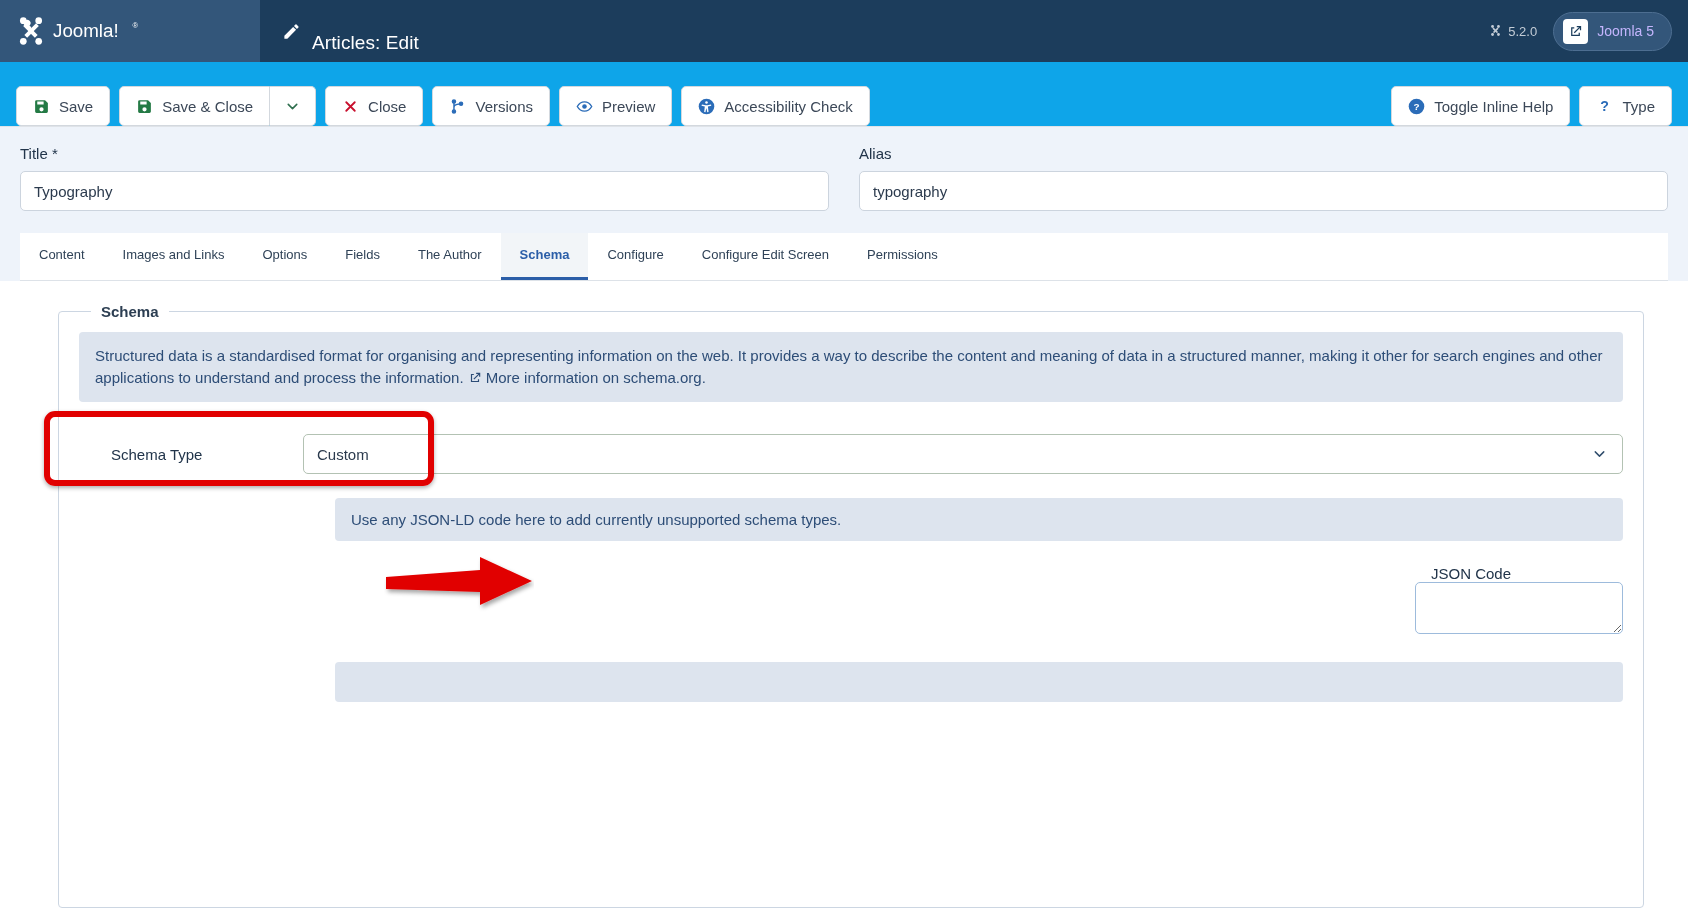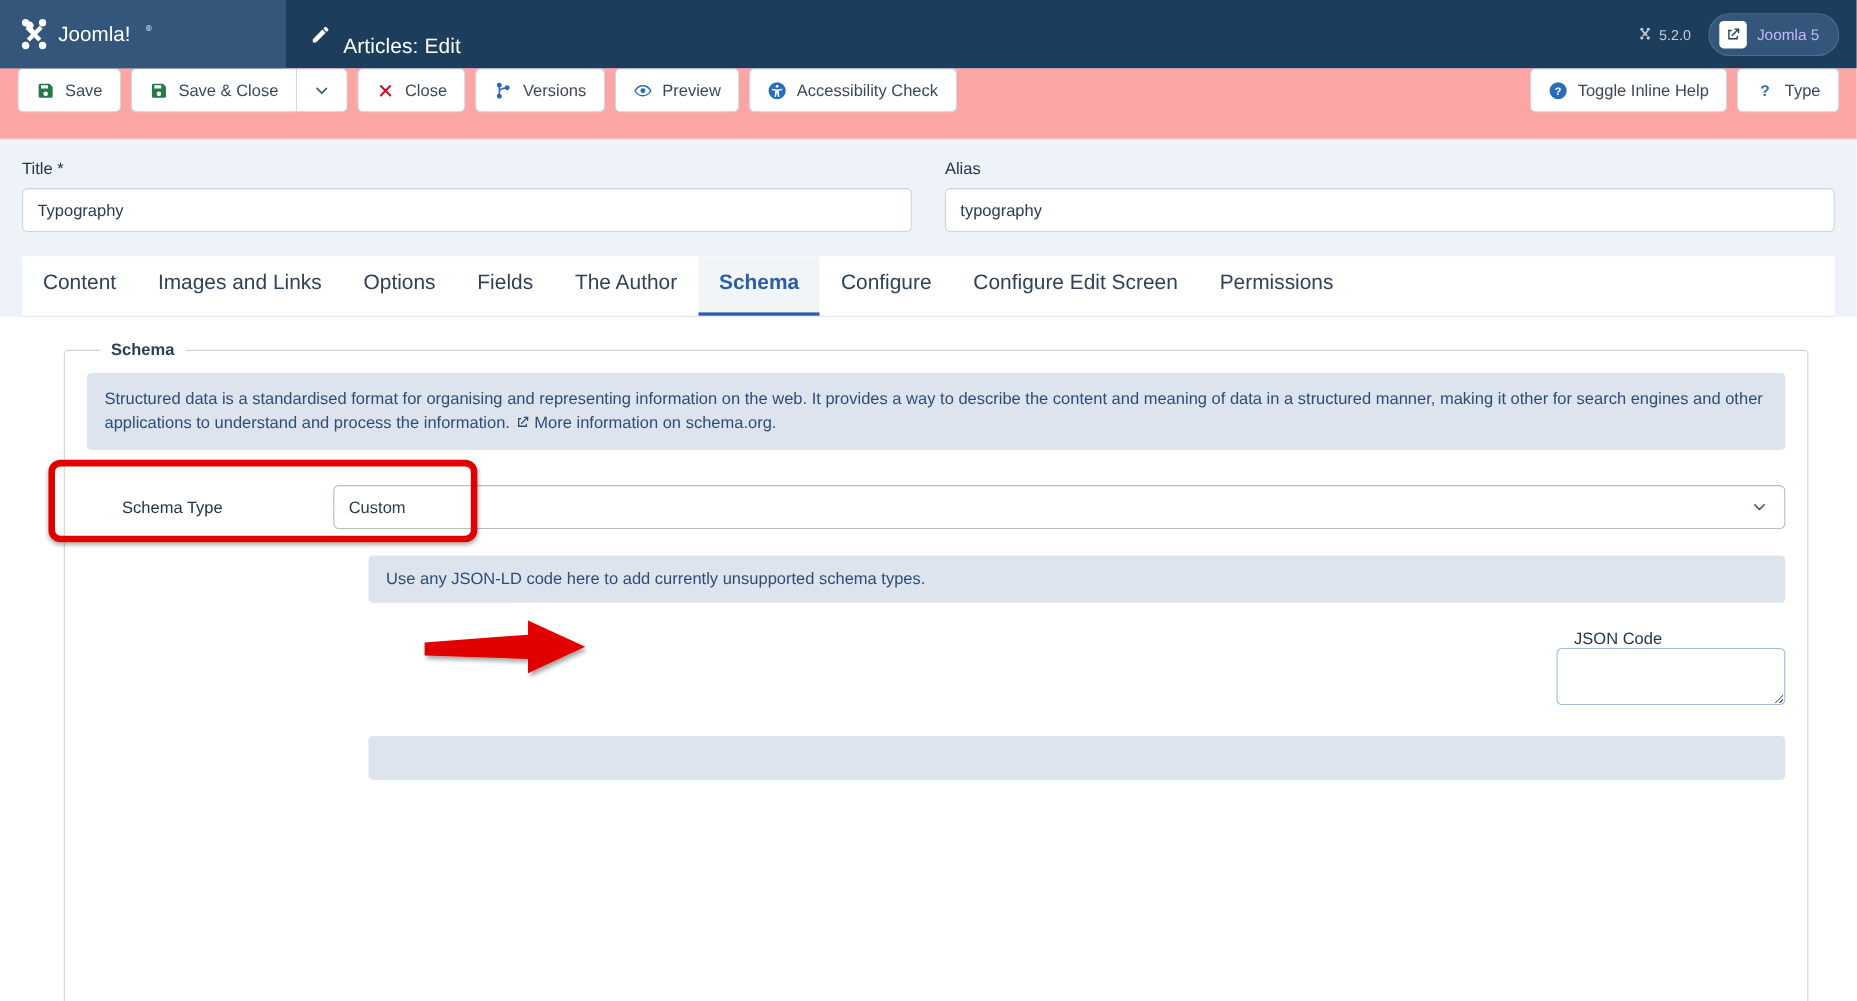--- a/index.html
+++ b/index.html
@@ -54,23 +54,23 @@
   }
   .ext-link-box {
     width: 25px; height: 25px; background: #fff; border-radius: 4px;
     display: flex; align-items: center; justify-content: center;
   }
   .ext-link-box svg { width: 15px; height: 15px; display: block; }
 
   
   .toolbar {
     height: 65px;
-    background: #fca5a5;
+    background: #0ea5e9;
     border-bottom: 1px solid #dfe3e8;
-    display: flex; align-items: flex-start;
+    display: flex; align-items: flex-end;
     padding: 0 16px;
     gap: 9px;
   }
   .tb-btn {
     height: 40px;
     background: #fff;
     border: 1px solid #d3d8de;
     border-radius: 5px;
     display: flex; align-items: center; gap: 9px;
     padding: 0 16px;
@@ -112,21 +112,21 @@
 
   
   .tabs-wrap { background: #eef3fa; padding: 0 20px; }
   .tabs {
     display: flex;
     background: #fff;
     border-bottom: 1px solid #dde2e8;
   }
   .tab {
     padding: 14px 19px 15px 19px;
-    font-size: 19px; color: #2f4257;
+    font-size: 13px; color: #2f4257;
     cursor: pointer;
     border-bottom: 3px solid transparent;
     white-space: nowrap;
   }
   .tab.active {
     background: #f2f5f8;
     color: #2b5ea8;
     font-weight: bold;
     border-bottom-color: #2b5ea8;
   }

